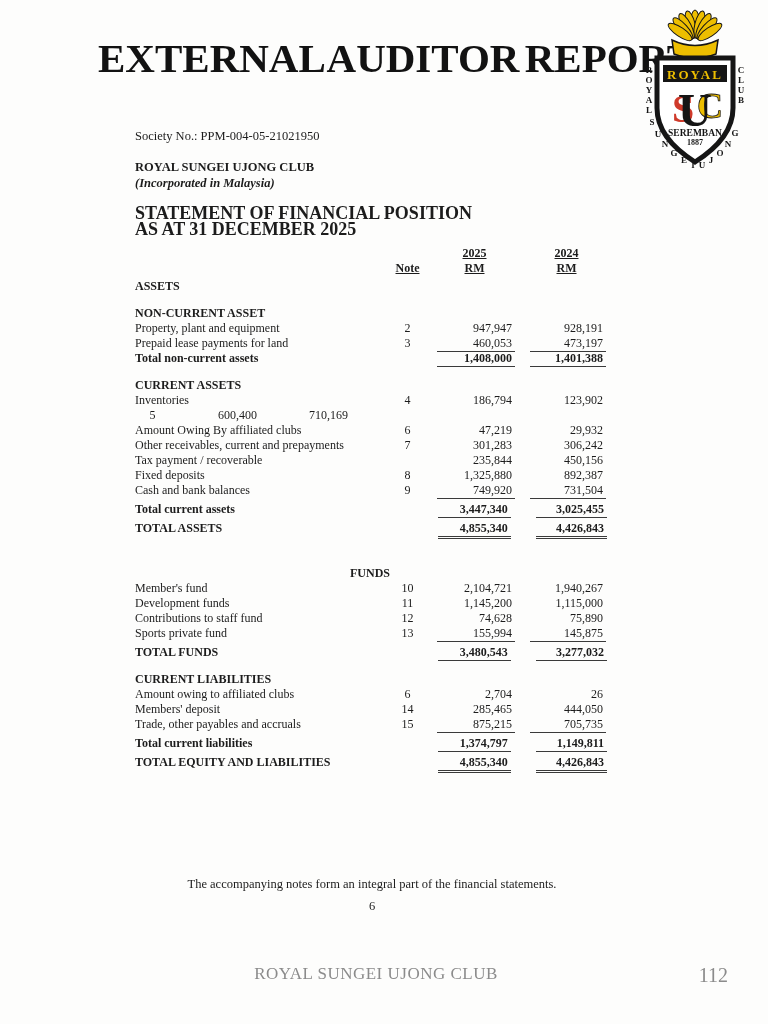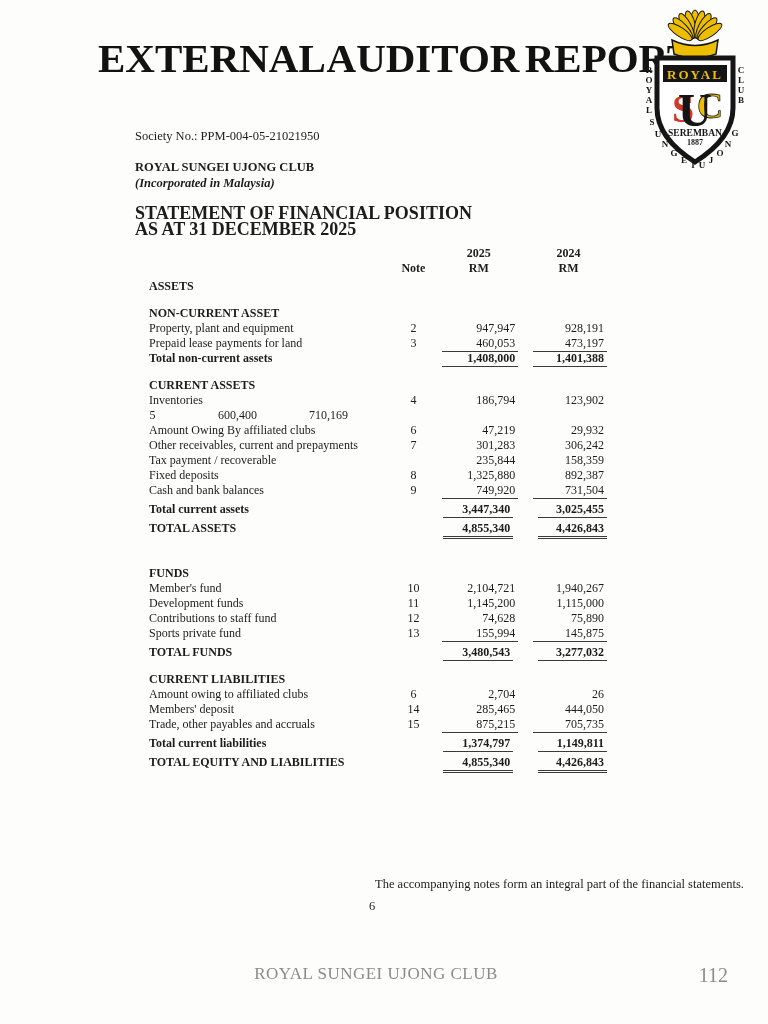--- a/index.html
+++ b/index.html
@@ -15,34 +15,34 @@
     color:#121212; white-space:nowrap;
   }
   .logo { position:absolute; left:631px; top:6px; }
   .society { position:absolute; left:135px; top:129px; font-size:12.5px; }
   .org { position:absolute; left:135px; top:160px; font-size:12.5px; line-height:15.5px; }
   .org-name { font-weight:bold; }
   .org-sub { font-weight:bold; font-style:italic; }
   .stmt { position:absolute; left:135px; top:206px; font-size:18px; font-weight:bold; line-height:15.5px; }
   .table { position:absolute; left:135px; top:246px; width:472px; font-size:12px; }
   .row { display:flex; height:15px; line-height:15px; align-items:baseline; }
-  .hrow { display:flex; height:15px; line-height:15px; }
-  .c-label { width:255px;margin-left:14px; }
+  .hrow { display:flex; height:15px; line-height:15px;text-decoration:underline; }
+  .c-label { width:255px; }
   .c-note  { width:35px; text-align:center; }
   .c-v1 { width:78px; margin-left:12px; text-align:right; padding-right:3px; }
   .c-v2 { width:76px; margin-left:15px; text-align:right; padding-right:3px; }
   .th { font-weight:bold; text-align:center; }
   .bold .c-label, .bold { font-weight:bold; }
   .ru-s { border-bottom:1px solid #3a3a3a; }
   .ru-d { border-bottom:3px double #3a3a3a; }
   .g-sm { margin-top:4px;gap:10px; }
   .g-lg { margin-top:12px; }
-  .g-xl { margin-top:30px; }
+  .g-xl { margin-top:30px;text-align:right; }
   .hgap { margin-top:3px; }
-  .footnote { position:absolute; left:0; top:877px; width:744px; text-align:right; font-size:12.5px; }
+  .footnote { position:absolute; left:0; top:877px; width:744px; text-align:center; font-size:12.5px; }
   .pageno { position:absolute; left:0; top:899px; width:744px; text-align:center; font-size:12.5px; }
   .footer-club {
     position:absolute; left:0; top:964px; width:752px; text-align:center;
     font-size:17px; color:#8b8b8b; letter-spacing:0.5px;
   }
   .footer-page { position:absolute; right:40px; top:964px; font-size:20px; color:#8b8b8b; }
   .crest-letter { font-size:9px; font-weight:bold; fill:#161616; }
 </style>
 </head>
 <body>
@@ -180,21 +180,21 @@
         <div class="row">
           <span class="c-label">Other receivables, current and prepayments</span>
           <span class="c-note">7</span>
           <span class="c-v1">301,283</span>
           <span class="c-v2">306,242</span>
         </div>
         <div class="row">
           <span class="c-label">Tax payment / recoverable</span>
           <span class="c-note"></span>
           <span class="c-v1">235,844</span>
-          <span class="c-v2">158,359</span>
+          <span class="c-v2">450,156</span>
         </div>
         <div class="row">
           <span class="c-label">Fixed deposits</span>
           <span class="c-note">8</span>
           <span class="c-v1">1,325,880</span>
           <span class="c-v2">892,387</span>
         </div>
         <div class="row">
           <span class="c-label">Cash and bank balances</span>
           <span class="c-note">9</span>

